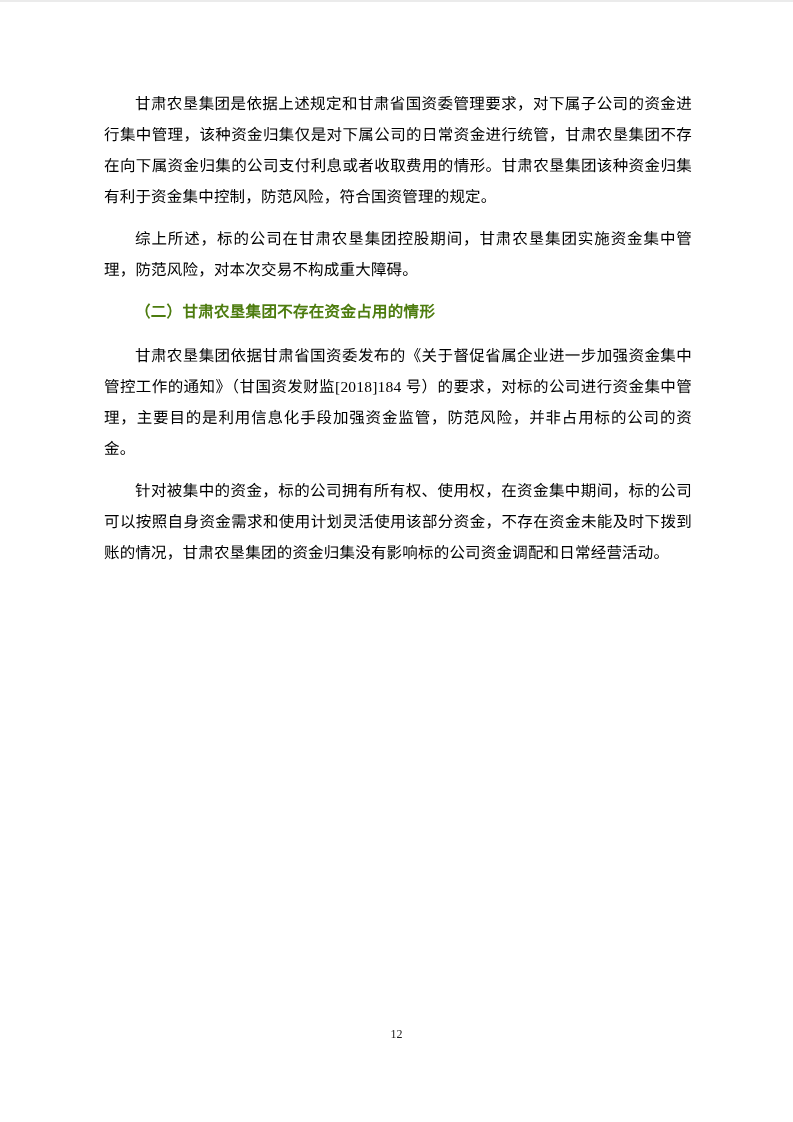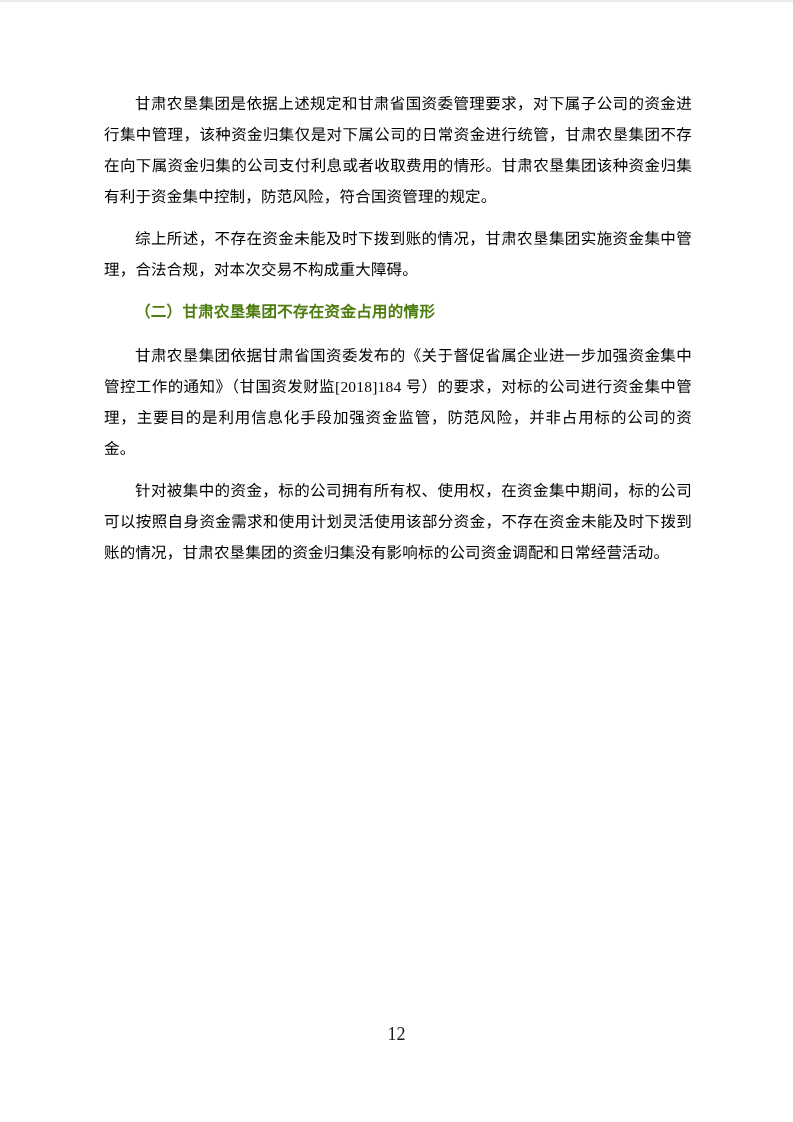--- a/index.html
+++ b/index.html
@@ -50,34 +50,34 @@
     text-indent: 2em;
     letter-spacing: 0.3px;
   }
   .page-footer {
     position: absolute;
     left: 0;
     right: 0;
     top: 1026px;
     text-align: center;
     font-family: "Liberation Serif", "DejaVu Serif", serif;
-    font-size: 18px;
+    font-size: 12px;
     line-height: 16px;
     color: #1a1a1a;
   }
 </style>
 </head>
 <body>
 
 <div class="page">
   <div class="page-top-edge"></div>
 
   <main class="content">
     <p class="para">甘肃农垦集团是依据上述规定和甘肃省国资委管理要求，对下属子公司的资金进行集中管理，该种资金归集仅是对下属公司的日常资金进行统管，甘肃农垦集团不存在向下属资金归集的公司支付利息或者收取费用的情形。甘肃农垦集团该种资金归集有利于资金集中控制，防范风险，符合国资管理的规定。</p>
-    <p class="para">综上所述，不存在资金未能及时下拨到账的情况，甘肃农垦集团实施资金集中管理，合法合规，对本次交易不构成重大障碍。</p>
+    <p class="para">综上所述，标的公司在甘肃农垦集团控股期间，甘肃农垦集团实施资金集中管理，防范风险，对本次交易不构成重大障碍。</p>
     <h3 class="heading">（二）甘肃农垦集团不存在资金占用的情形</h3>
     <p class="para">甘肃农垦集团依据甘肃省国资委发布的《关于督促省属企业进一步加强资金集中管控工作的通知》（甘国资发财监[2018]184 号）的要求，对标的公司进行资金集中管理，主要目的是利用信息化手段加强资金监管，防范风险，并非占用标的公司的资金。</p>
     <p class="para">针对被集中的资金，标的公司拥有所有权、使用权，在资金集中期间，标的公司可以按照自身资金需求和使用计划灵活使用该部分资金，不存在资金未能及时下拨到账的情况，甘肃农垦集团的资金归集没有影响标的公司资金调配和日常经营活动。</p>
   </main>
 
   <footer class="page-footer">
     <span>12</span>
   </footer>
 </div>
 

